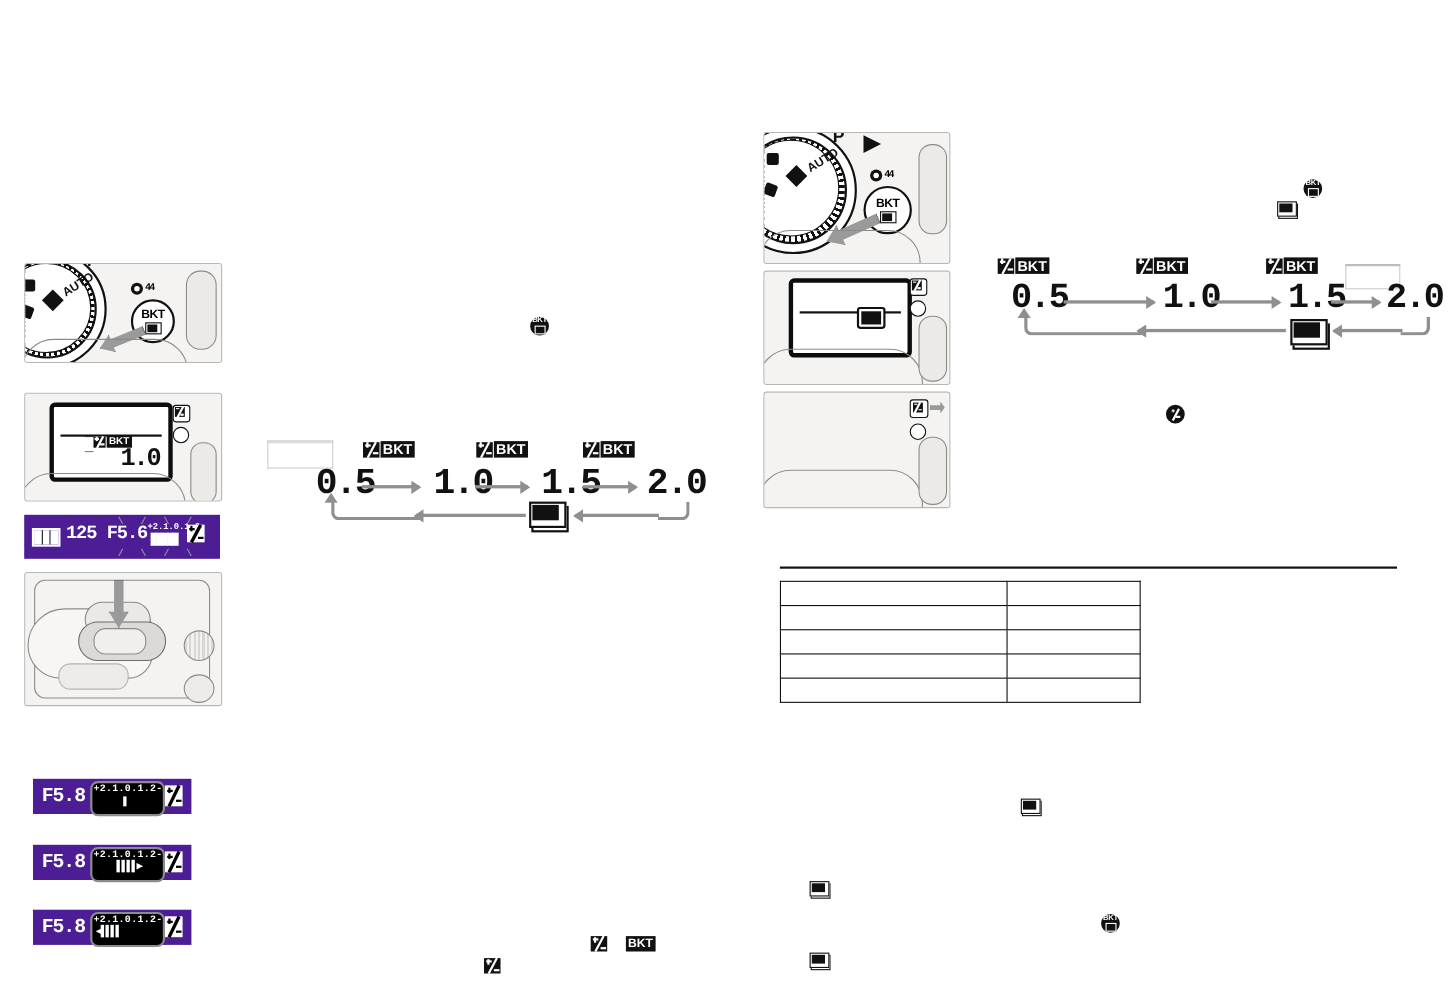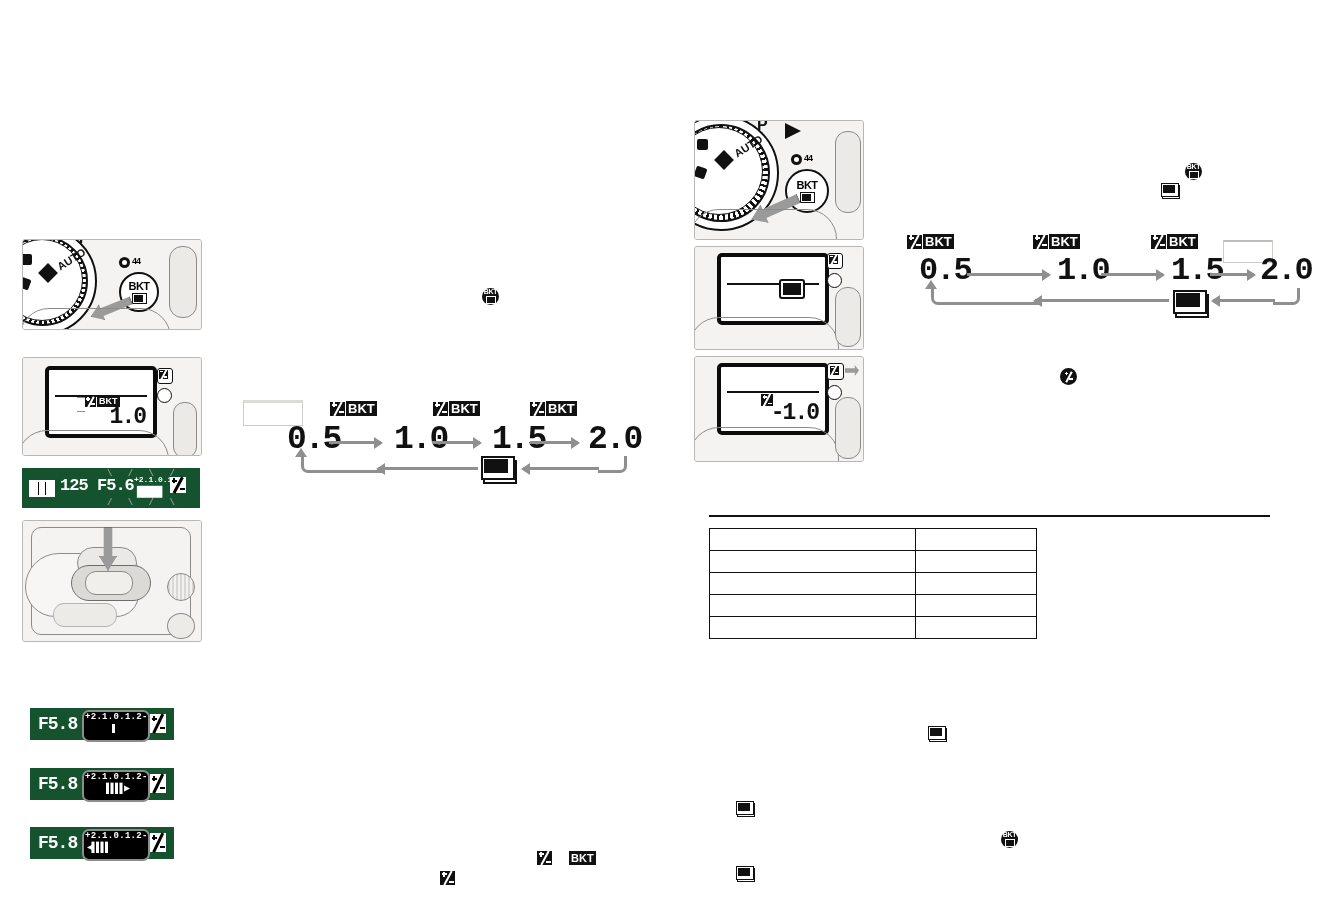--- a/index.html
+++ b/index.html
@@ -73,21 +73,21 @@
   }
   .lcdTag{position:absolute;background:#111;color:#fff;font-size:8px;font-weight:bold;padding:0 2px;}
 
   
   .ecIcon{position:relative;display:inline-block;background:#111;}
   .ecIcon .sl{position:absolute;left:50%;top:-1px;width:2px;height:calc(100% + 2px);background:#fff;transform:translateX(-50%) rotate(28deg);}
   .ecIcon .pl,.ecIcon .mi{position:absolute;background:#fff;}
 
   
   .vfStrip{
-    position:absolute;background:#14532d;color:#fff;
+    position:absolute;background:#4c1d95;color:#fff;
     font-family:"Liberation Mono", monospace;font-weight:bold;
     display:flex;align-items:center;
   }
 
   
   .flow{position:absolute;}
   .flowNum{
     position:absolute;font-family:"Liberation Mono", monospace;font-weight:bold;
     color:#111;letter-spacing:-2px;
   }
@@ -389,30 +389,20 @@
   </div>
   <div style="position:absolute;left:132px;top:26px;width:13px;height:13px;border:1.5px solid #111;border-radius:50%;background:#fff;"></div>
 
   <div class="contour" style="left:-6px;top:70px;width:148px;height:48px;border-radius:30px 30px 0 0;"></div>
   <div class="grip" style="left:140px;top:40px;width:24px;height:58px;border-radius:12px;"></div>
 </div>
 
 <div class="photo" style="left:694px;top:356px;width:168px;height:104px;">
   <div class="bg"></div>
 
-  <div class="lcdPanel" style="left:22px;top:6px;width:104px;height:64px;">
-    <div class="lcdLine" style="left:6px;top:24px;width:92px;"></div>
-    <span class="ecIcon" style="position:absolute;left:40px;top:27px;width:12px;height:12px;">
-      <span class="sl"></span>
-      <span class="pl" style="left:1.5px;top:2px;width:4px;height:1.5px;"></span>
-      <span class="pl" style="left:2.7px;top:.8px;width:1.5px;height:4px;"></span>
-      <span class="mi" style="right:1.5px;bottom:2px;width:4px;height:1.5px;"></span>
-    </span>
-    <div class="lcdBig" style="right:7px;top:33px;font-size:23px;">-1.0</div>
-  </div>
 
   <div style="position:absolute;left:132px;top:6px;width:15px;height:15px;border:1.5px solid #111;border-radius:3px;background:#fff;">
     <span class="ecIcon" style="position:absolute;left:1.5px;top:1.5px;width:9px;height:9px;">
       <span class="sl"></span>
       <span class="pl" style="left:1px;top:1px;width:3px;height:1.2px;"></span>
       <span class="mi" style="right:1px;bottom:1.5px;width:3px;height:1.2px;"></span>
     </span>
   </div>
   <div style="position:absolute;left:150px;top:8px;width:14px;height:11px;background:#9a9a9a;
               clip-path:polygon(100% 50%,70% 0%,70% 30%,0% 30%,0% 70%,70% 70%,70% 100%);"></div>

